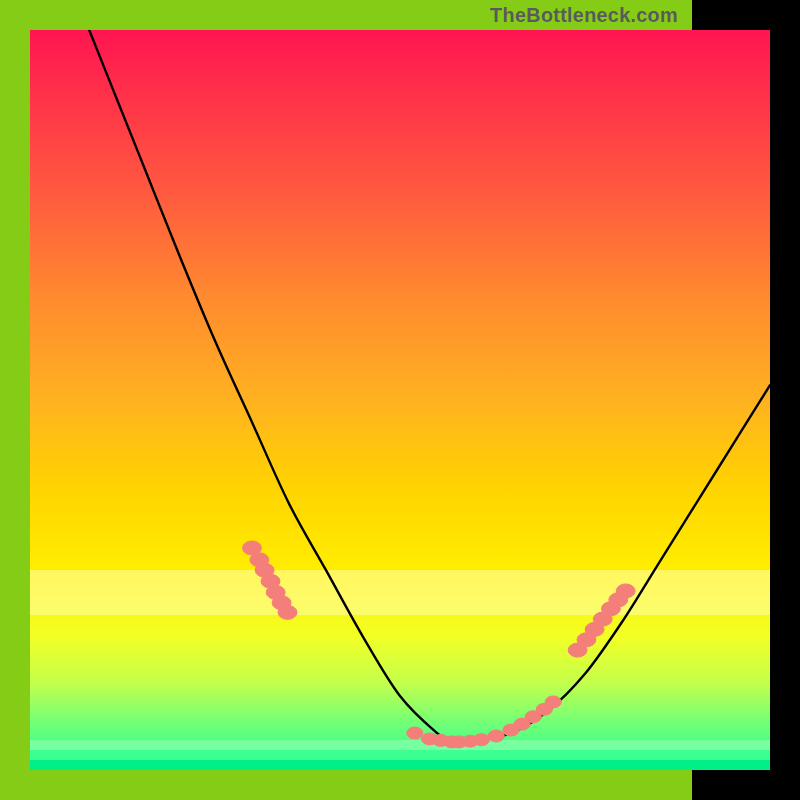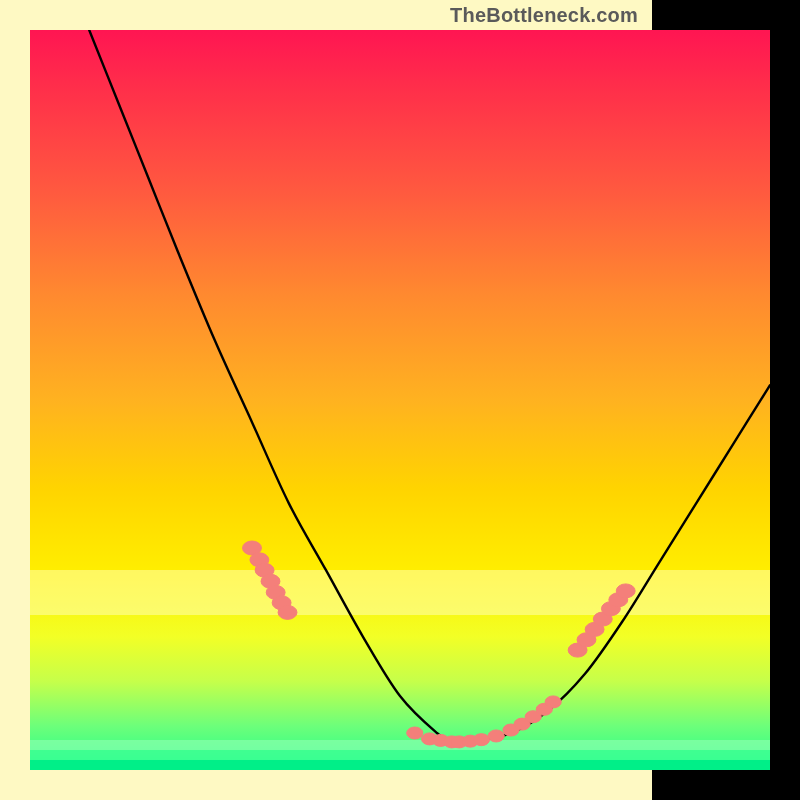--- a/index.html
+++ b/index.html
@@ -8,21 +8,22 @@
     width: 800px;
     height: 800px;
     background: #000;
     overflow: hidden;
     font-family: Arial, Helvetica, sans-serif;
   }
   .frame {
     position: relative;
     width: 652px;
     height: 800px;
-    background: #fef9c3;
+    background: #84cc16;
+    padding-left: 40px;
   }
   .plot-area {
     position: absolute;
     left: 30px;
     top: 30px;
     width: 740px;
     height: 740px;
     overflow: hidden;
   }
   .gradient-bg {

